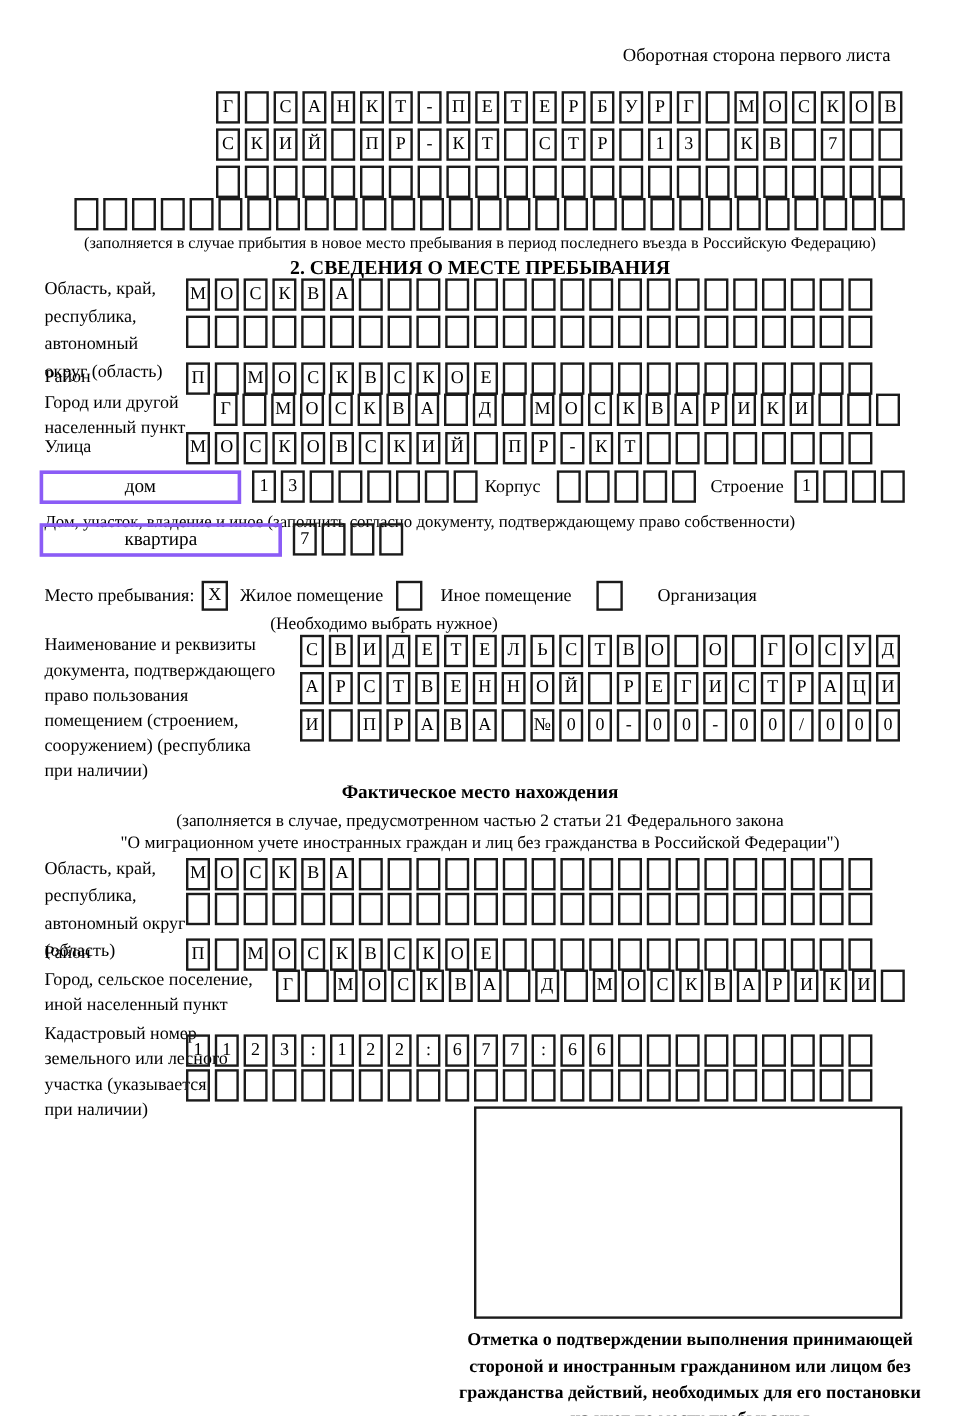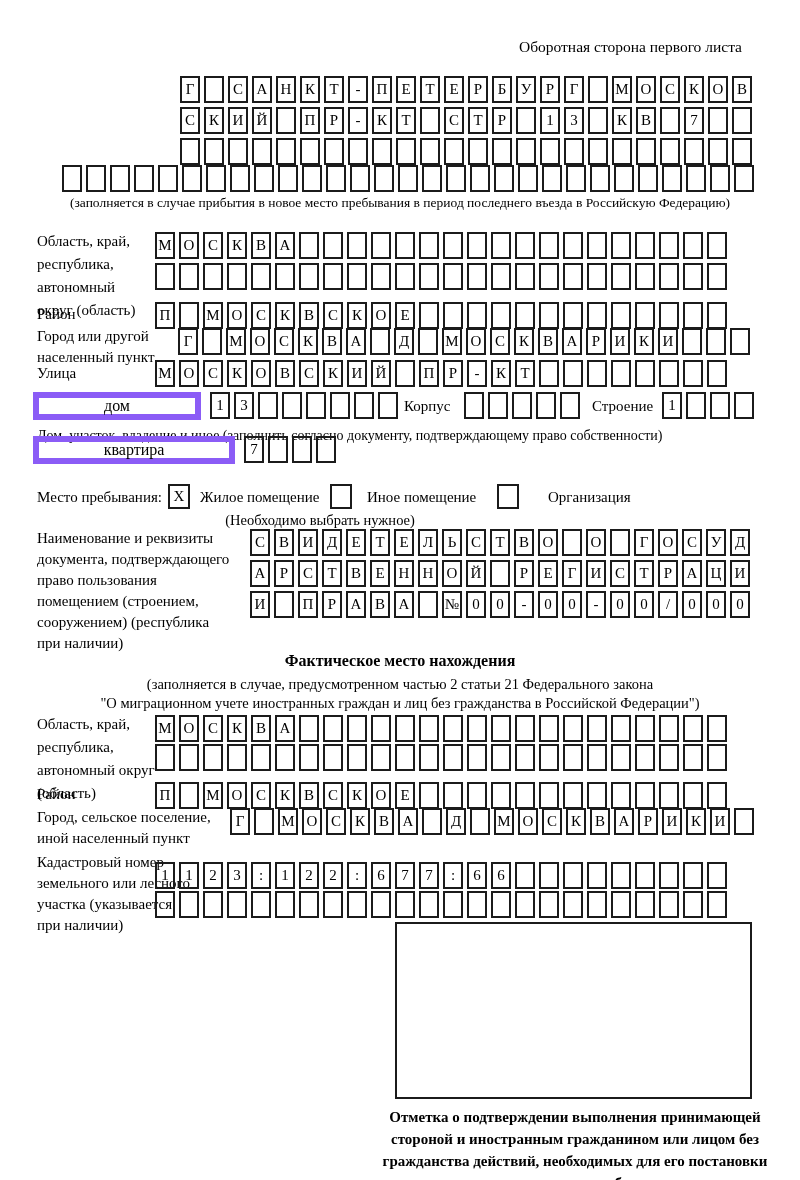--- a/index.html
+++ b/index.html
@@ -12,21 +12,21 @@
   .lbl { position:absolute; font-size:15px; line-height:23px; white-space:pre-line; }
   .lbl.tight { line-height:21px; }
   .row { position:absolute; display:flex; gap:4px; }
   .cell {
     width:20px; height:27px; flex:none;
     border:2px solid #1b1b1b;
     display:flex; align-items:center; justify-content:center;
     font-size:15px;
   }
   .wbox {
-    position:absolute; height:28px; border:6px solid #8b5cf6;
+    position:absolute; height:28px; border:3px solid #8b5cf6;
     display:flex; align-items:center; justify-content:center; font-size:16px;
   }
   .checkbox {
     position:absolute; width:22px; height:25px; border:2px solid #1b1b1b;
     display:flex; align-items:center; justify-content:center; font-size:15px;
   }
   .center { position:absolute; left:0; width:800px; text-align:center; }
   .note { font-size:13.5px; }
   .title { font-weight:bold; font-size:16.5px; }
   .stamp-box { position:absolute; border:2px solid #1b1b1b; background:#fff; }
@@ -144,20 +144,21 @@
       <div class="cell"></div>
       <div class="cell"></div>
       <div class="cell"></div>
       <div class="cell"></div>
       <div class="cell"></div>
       <div class="cell"></div>
       <div class="cell"></div>
     </div>
   <div class="center note" style="top:179px;">(заполняется в случае прибытия в новое место пребывания в период последнего въезда в Российскую Федерацию)</div>
 
+  <div class="center title" style="top:197px;">2. СВЕДЕНИЯ О МЕСТЕ ПРЕБЫВАНИЯ</div>
 
   <div class="lbl" style="left:37px;top:214px;">Область, край,
 республика,
 автономный
 округ (область)</div>
   <div class="row" style="left:155px;top:216px;">
       <div class="cell">М</div>
       <div class="cell">О</div>
       <div class="cell">С</div>
       <div class="cell">К</div>

